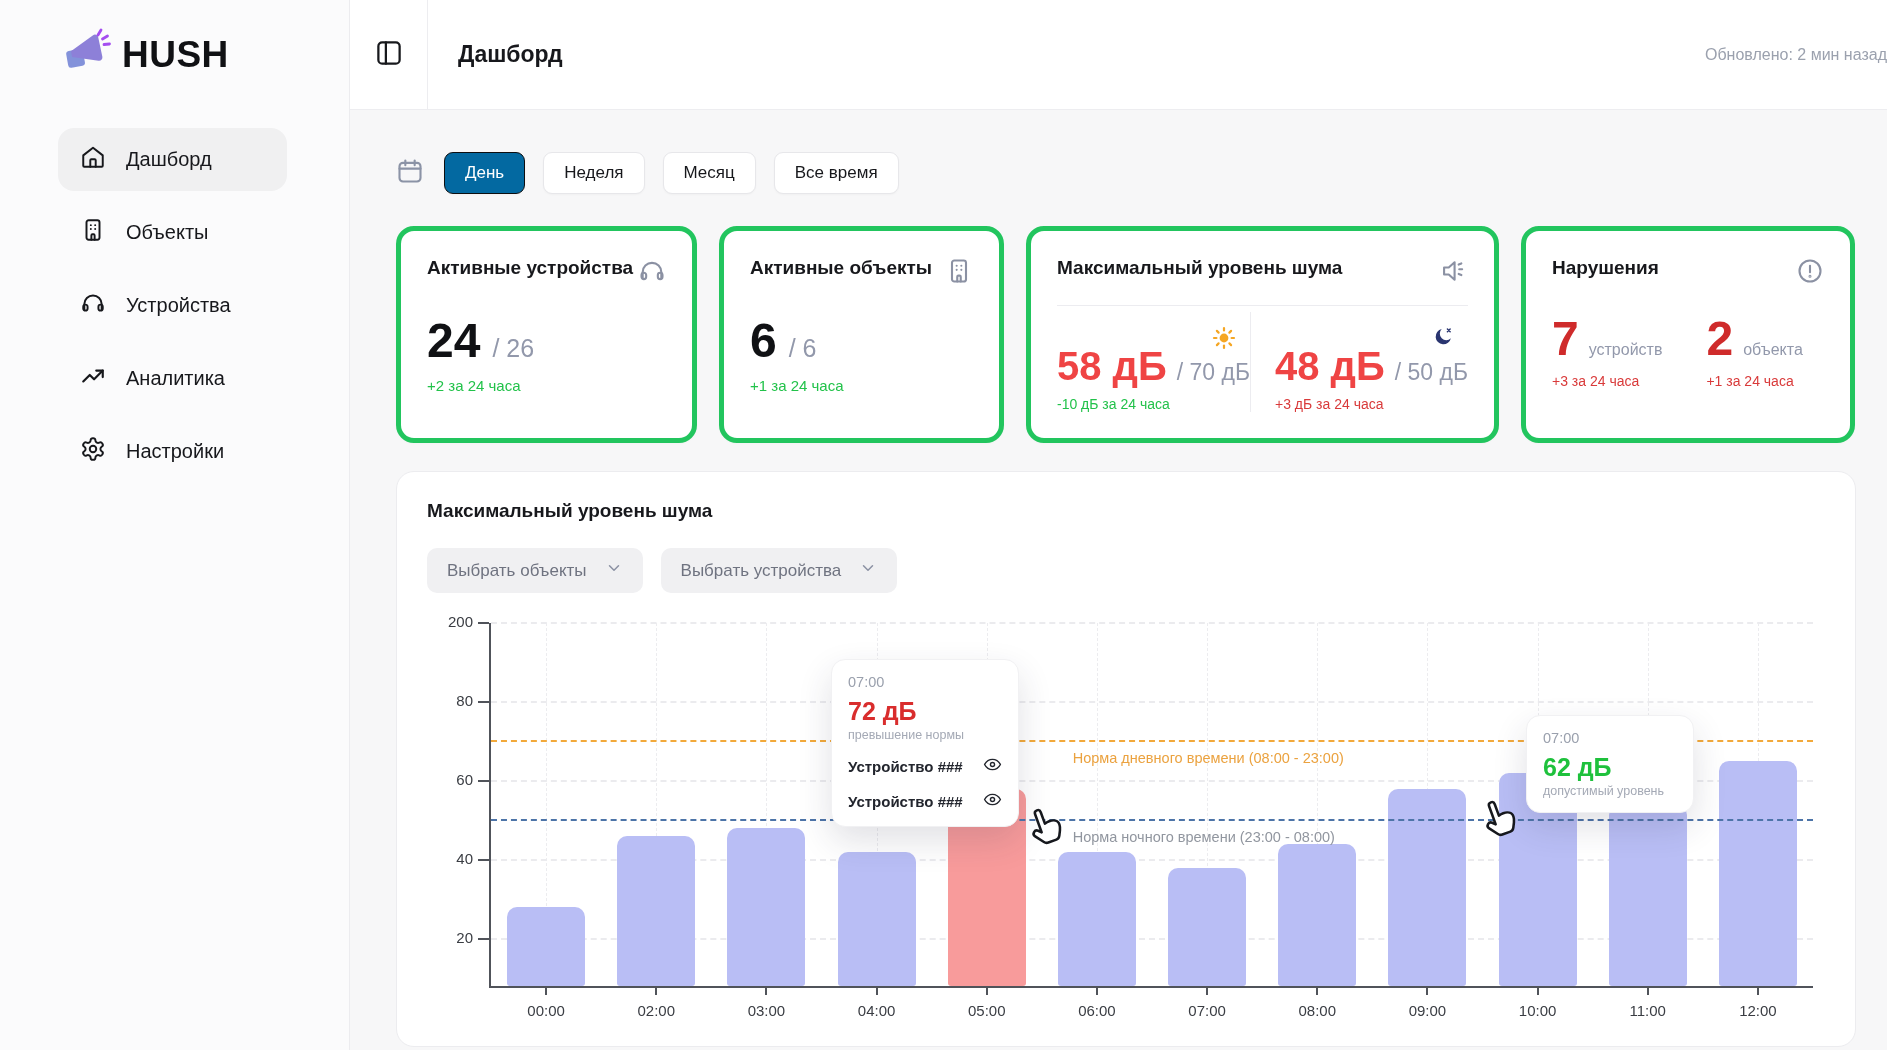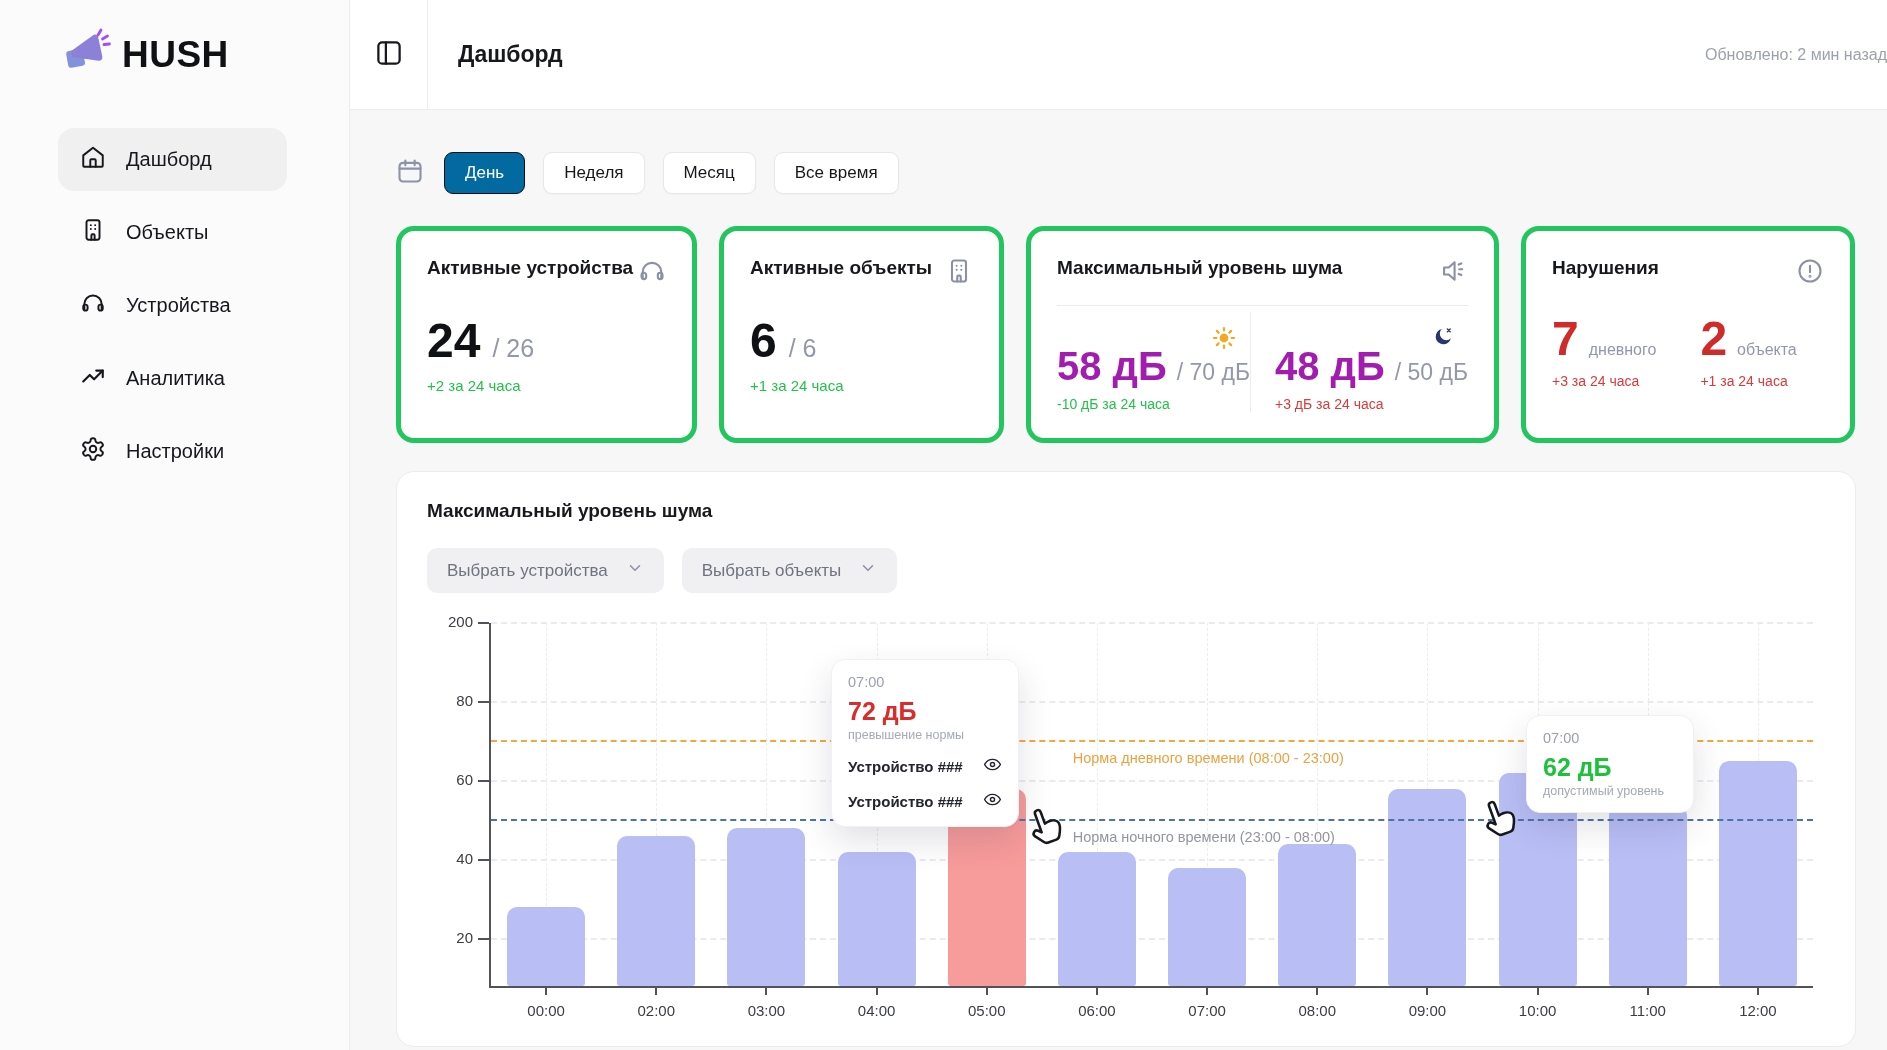--- a/index.html
+++ b/index.html
@@ -42,21 +42,21 @@
   .bignum { font-size:48px; font-weight:700; line-height:1; color:#101114; }
   .bigtotal { font-size:25px; font-weight:500; color:#9298ab; }
   .delta { font-size:15px; margin-top:12px; font-weight:500; }
   .delta.green { color:#22c24a; } .delta.red { color:#d93a3a; }
   .c3 .title-divider { border-top:1px solid #ececf0; margin-top:16px; }
   .noise-body { display:flex; margin-top:6px; }
   .noise-col { flex:1; position:relative; padding-top:34px; }
   .noise-col + .noise-col { border-left:1px solid #ececf0; padding-left:24px; }
   .noise-col .sky-icon { position:absolute; top:14px; right:14px; }
   .noise-num-row { display:flex; align-items:baseline; gap:10px; }
-  .noise-num { font-size:40px; font-weight:700; line-height:1; color:#a21caf; }
+  .noise-num { font-size:40px; font-weight:700; line-height:1; color:#ef4444; }
   .noise-limit { font-size:23px; font-weight:500; color:#9298ab; }
   .noise-delta { font-size:14px; margin-top:10px; font-weight:500; }
   .v-body { display:flex; gap:44px; margin-top:26px; }
   .v-num-row { display:flex; align-items:baseline; gap:10px; }
   .v-num { font-size:48px; font-weight:700; line-height:1; color:#cf2b2b; }
   .v-label { font-size:16px; color:#9298ab; }
   .v-delta { font-size:14px; margin-top:10px; font-weight:500; color:#d93a3a; }
 
   
   .chart-card { margin-top:28px; background:#fff; border:1px solid #ececef; border-radius:18px; padding:28px 30px 20px 30px; height:576px; position:relative; }
@@ -291,48 +291,48 @@
                   <circle cx="12" cy="12" r="9"></circle>
                   <line x1="12" y1="7.5" x2="12" y2="13"></line>
                   <circle cx="12" cy="16.5" r="0.4" fill="#8b91a3"></circle>
                 </svg>
             </span>
           </div>
           <div class="v-body">
             <div>
               <div class="v-num-row">
                 <span class="v-num">7</span>
-                <span class="v-label">дневного</span>
+                <span class="v-label">устройств</span>
               </div>
               <div class="v-delta">+3 за 24 часа</div>
             </div>
             <div>
               <div class="v-num-row">
                 <span class="v-num">2</span>
                 <span class="v-label">объекта</span>
               </div>
               <div class="v-delta">+1 за 24 часа</div>
             </div>
           </div>
         </div>
       </div>
 
       <div class="chart-card">
         <div class="chart-title">Максимальный уровень шума</div>
         <div class="selects">
           <div class="select-pill">
-            <span>Выбрать устройства</span>
+            <span>Выбрать объекты</span>
             <span>
               <svg width="18" height="18" viewBox="0 0 24 24" fill="none" stroke="currentColor" stroke-width="2" stroke-linecap="round" stroke-linejoin="round">
                   <polyline points="6 9 12 15 18 9"></polyline>
                 </svg>
             </span>
           </div>
           <div class="select-pill">
-            <span>Выбрать объекты</span>
+            <span>Выбрать устройства</span>
             <span>
               <svg width="18" height="18" viewBox="0 0 24 24" fill="none" stroke="currentColor" stroke-width="2" stroke-linecap="round" stroke-linejoin="round">
                   <polyline points="6 9 12 15 18 9"></polyline>
                 </svg>
             </span>
           </div>
         </div>
 
         <div class="chart">
           <div class="plot">

